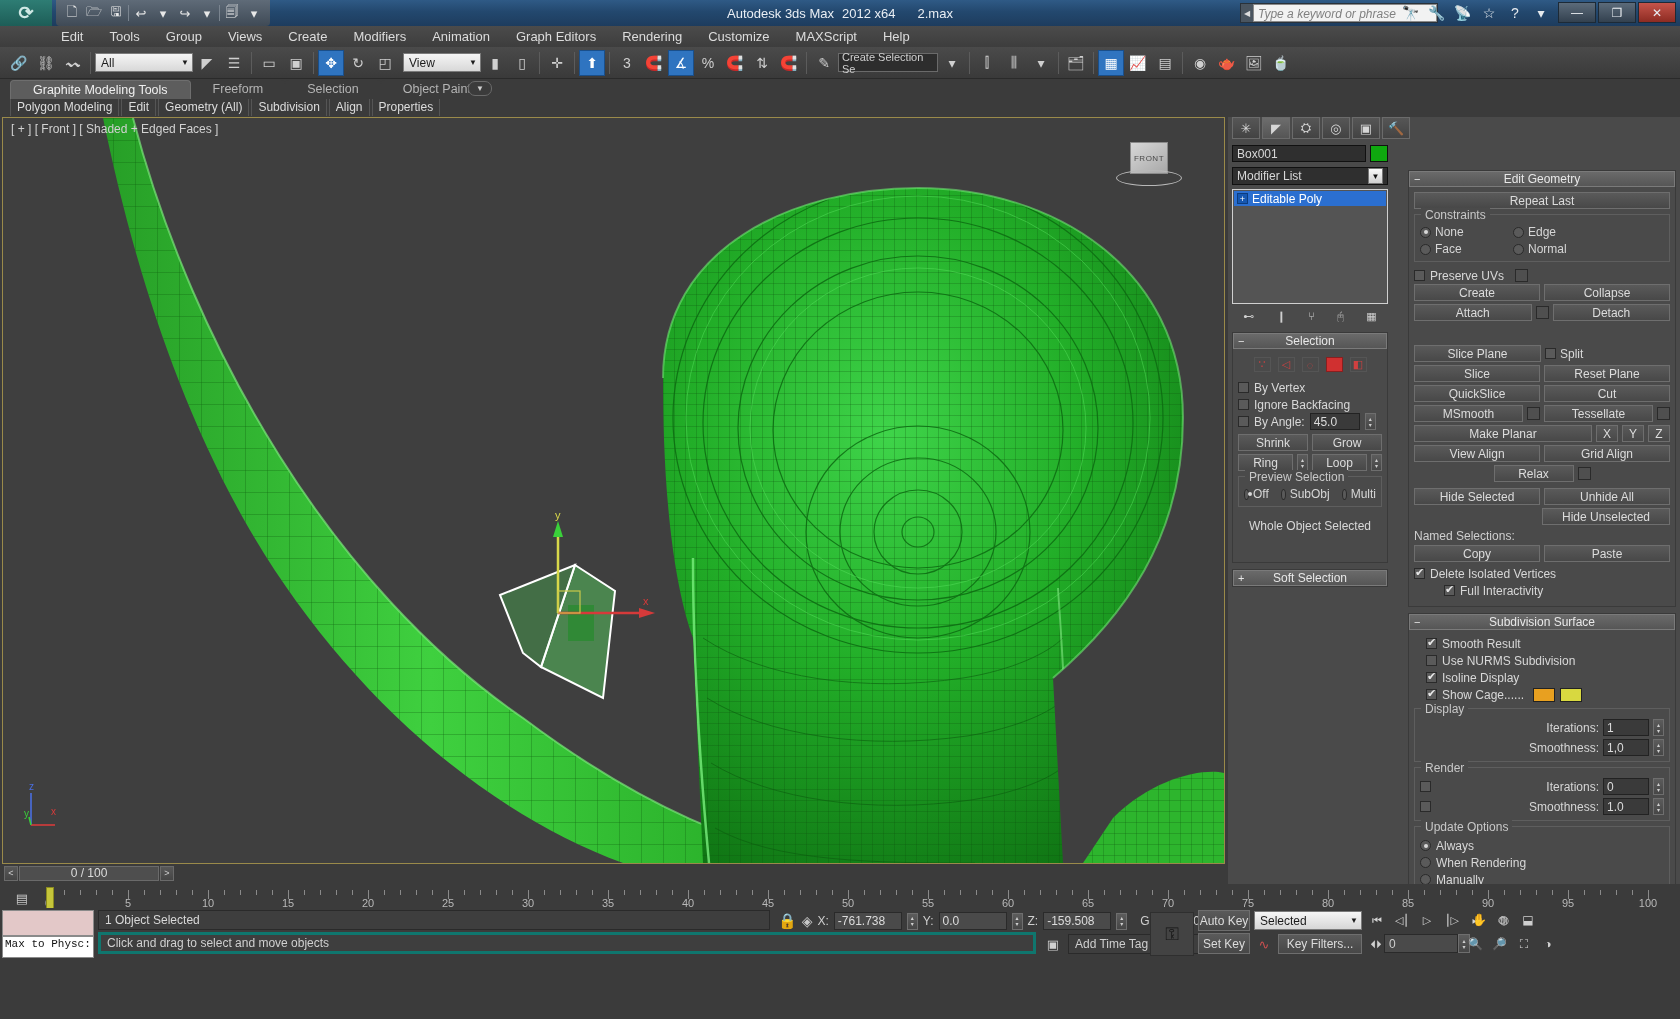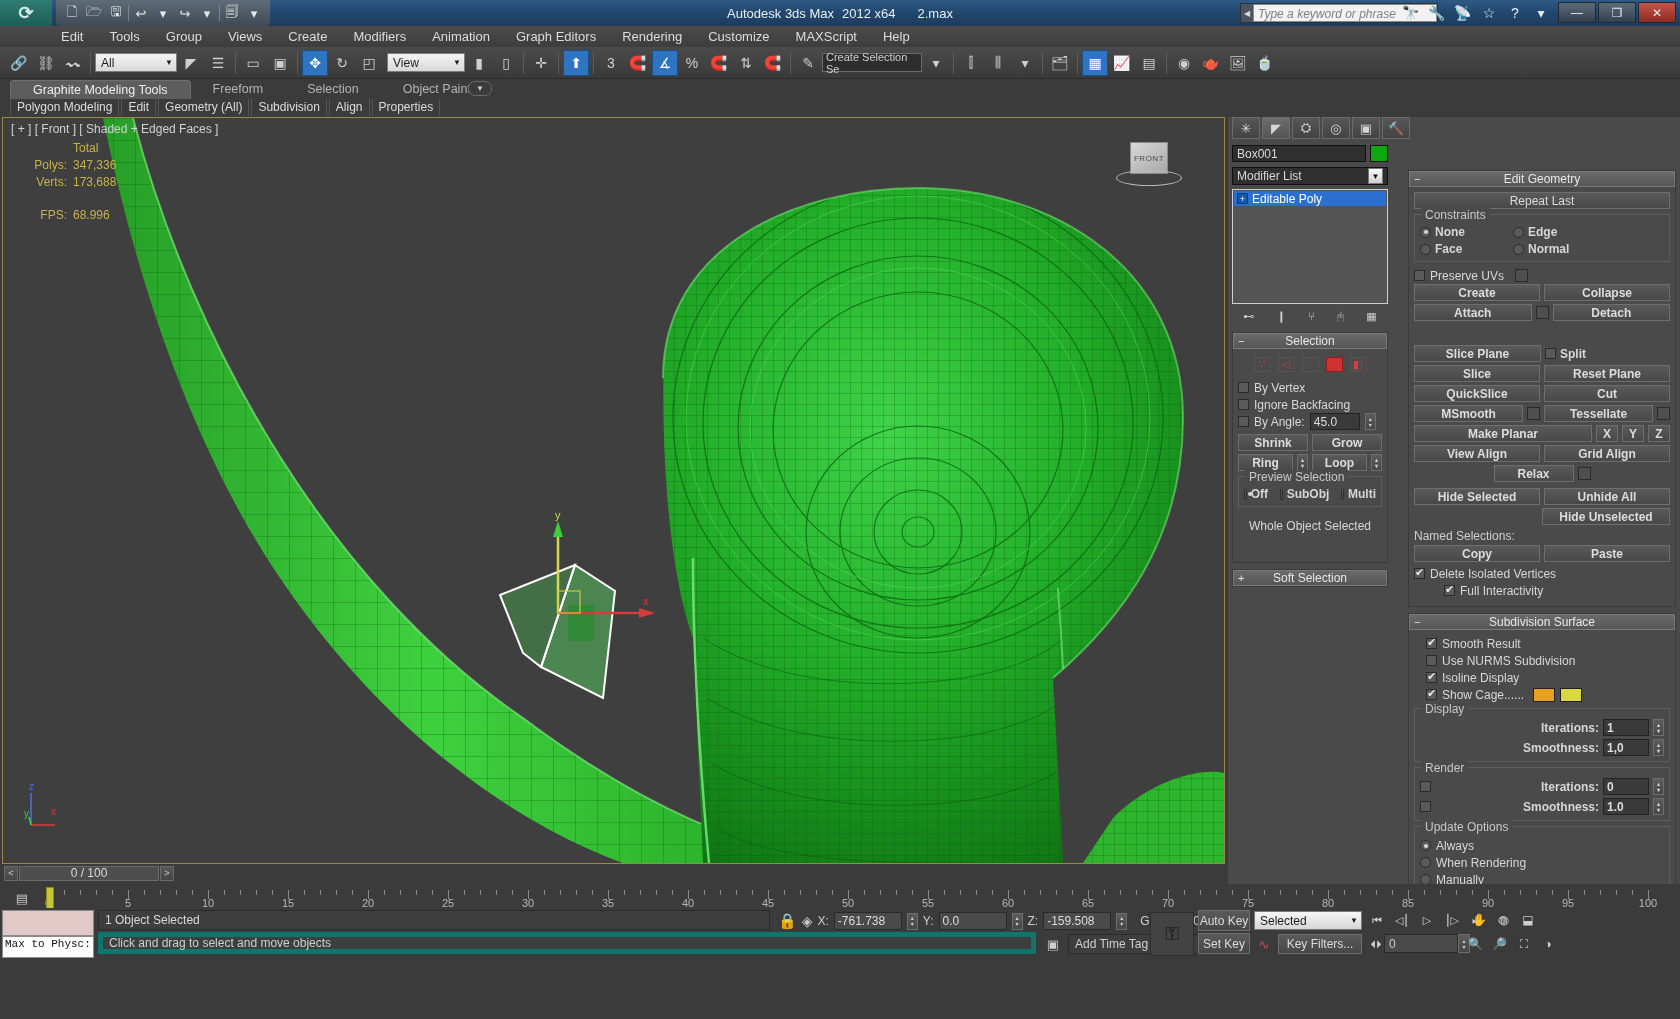--- a/index.html
+++ b/index.html
@@ -227,21 +227,21 @@
     font-size:12px;padding:0 3px;display:flex;align-items:center;
   }
   .smallbox{width:13px;height:13px;background:#4f4f4f;border:1px solid #2a2a2a;}
   .grp{
     border:1px solid #5e5e5e;margin:5px 0;padding:10px 5px 5px;position:relative;
   }
   .grp .gl{
     position:absolute;left:6px;top:-7px;background:#4a4a4a;padding:0 4px;
     font-size:12px;color:#c8c8c8;
   }
-  .row{display:flex;gap:4px;align-items:center;margin-bottom:3px;font-weight:bold;}
+  .row{display:flex;gap:4px;align-items:center;margin-bottom:3px;}
 
   
   .timeslider{
     position:absolute;left:0;top:864px;width:1225px;height:18px;
     background:#3b3b3b;display:flex;align-items:center;padding:0 4px;
   }
   .tsbtn{width:14px;height:15px;background:linear-gradient(180deg,#585858,#454545);border:1px solid #6a6a6a;
     display:flex;align-items:center;justify-content:center;font-size:9px;color:#d0d0d0;}
   .tsfield{
     flex:0 0 140px;height:15px;background:#4e4e4e;border:1px solid #6a6a6a;
@@ -275,21 +275,21 @@
     font-family:"Liberation Mono",monospace;font-size:11px;color:#111;
     padding:1px 2px;overflow:hidden;white-space:nowrap;
   }
   .statrow1{
     position:absolute;left:98px;top:2px;width:672px;height:20px;
     background:#3e3e3e;border:1px solid #2a2a2a;color:#d8d8d8;
     font-size:12px;display:flex;align-items:center;padding-left:6px;
   }
   .statrow2{
     position:absolute;left:98px;top:24px;width:938px;height:22px;
-    background:#3e3e3e;border:5px solid #0f766e;color:#d0d0d0;
+    background:#3e3e3e;border:3px solid #0f766e;color:#d0d0d0;
     font-size:12px;display:flex;align-items:center;padding-left:6px;
   }
   .coordzone{position:absolute;left:778px;top:2px;height:22px;display:flex;align-items:center;gap:5px;}
   .coordlbl{font-size:12px;color:#cfcfcf;}
   .coordfield{
     width:68px;height:18px;background:#4a4a4a;border:1px solid #2a2a2a;
     color:#dcdcdc;font-size:12px;padding:0 3px;display:flex;align-items:center;
   }
   .gridtxt{margin-left:8px;font-size:12px;color:#cfcfcf;}
   .addtimetag{
@@ -389,21 +389,21 @@
     <div class="mi">Customize</div>
     <div class="mi">MAXScript</div>
     <div class="mi">Help</div>
   </div>
 
 <div class="toolbar">
   <div class="tb">🔗</div>
   <div class="tb">⛓</div>
   <div class="tb">〰</div>
   <div class="tbsep"></div>
-  <div class="tbcombo" style="width:82px">
+  <div class="tbcombo" style="width:98px">
     <span>All</span>
     <span class="arr">▼</span>
   </div>
   <div class="tb">◤</div>
   <div class="tb">☰</div>
   <div class="tbsep"></div>
   <div class="tb">▭</div>
   <div class="tb">▣</div>
   <div class="tbsep"></div>
   <div class="tb on">✥</div>
@@ -540,46 +540,20 @@
 
     <g>
       <polygon points="572,447 612,473 600,580 538,549" fill="#55c05c" fill-opacity="0.55" stroke="#ffffff" stroke-width="2"></polygon>
       <polygon points="497,477 572,447 538,549 520,535" fill="#49a94f" fill-opacity="0.45" stroke="#ffffff" stroke-width="2"></polygon>
       <rect x="565" y="487" width="26" height="36" fill="#2d8a33" opacity="0.9"></rect>
     </g>
   </svg>
 
   <div class="vplabel">[ + ] [ Front ] [ Shaded + Edged Faces ]</div>
 
-  <div class="stats">
-    <table>
-      <tbody>
-          <tr>
-            <td class="lbl"></td>
-            <td>Total</td>
-          </tr>
-      <tr>
-            <td class="lbl">Polys:</td>
-          <td>347,336</td>
-          </tr>
-      <tr>
-            <td class="lbl">Verts:</td>
-          <td>173,688</td>
-          </tr>
-    </tbody>
-      </table>
-    <table class="fps">
-      <tbody>
-          <tr>
-            <td class="lbl">FPS:</td>
-          <td>68.996</td>
-          </tr>
-    </tbody>
-      </table>
-  </div>
 
   <svg class="gizmo">
     <line x1="25" y1="100" x2="25" y2="22" stroke="#d8d84a" stroke-width="2.5"></line>
     <polygon points="25,8 20,24 30,24" fill="#3ad03a"></polygon>
     <text x="22" y="6" fill="#d8d84a" font-size="11" font-family="Liberation Sans, sans-serif">y</text>
     <line x1="25" y1="100" x2="108" y2="100" stroke="#d63a3a" stroke-width="2.5"></line>
     <polygon points="122,100 106,95 106,105" fill="#d63a3a"></polygon>
     <text x="110" y="92" fill="#d63a3a" font-size="11" font-family="Liberation Sans, sans-serif">x</text>
     <rect x="25" y="78" width="22" height="22" fill="none" stroke="#c8c84a" stroke-width="1.2"></rect>
   </svg>

